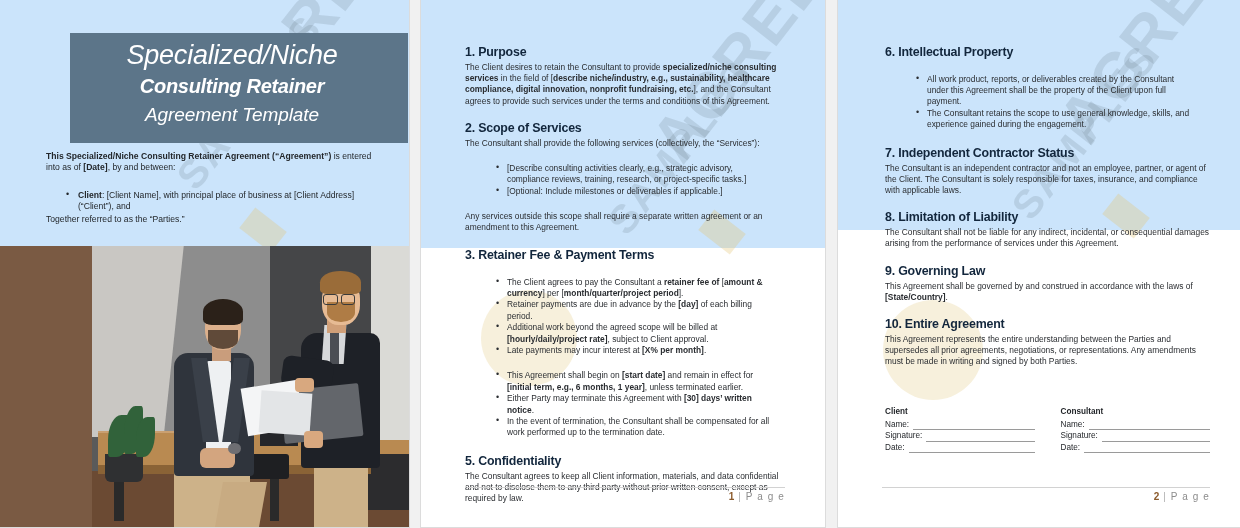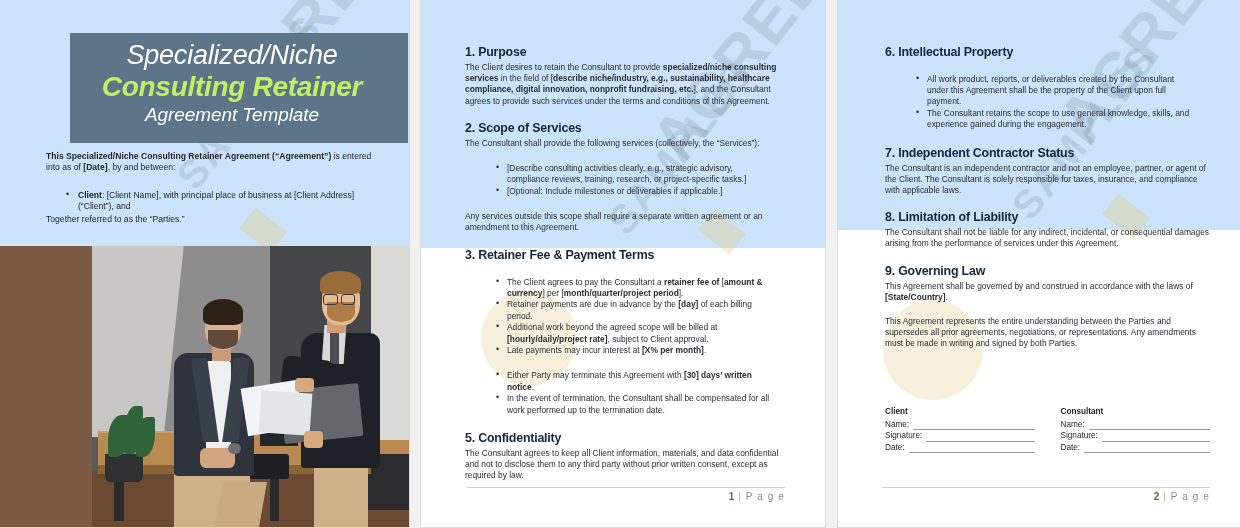--- a/index.html
+++ b/index.html
@@ -86,22 +86,22 @@
     text-align: center;
     z-index: 3;
     font-style: italic;
   }
   .t-line1 {
     font-size: 27px; line-height: 31px;
     color: #ffffff; font-weight: 400;
     letter-spacing: -0.2px;
   }
   .t-line2 {
-    font-size: 28px; line-height: 31px;
-    color: #bef264; font-weight: 700;
+    font-size: 20px; line-height: 31px;
+    color: #ffffff; font-weight: 700;
     letter-spacing: -0.3px;
   }
   .t-line3 {
     font-size: 19px; line-height: 26px;
     color: #ffffff; font-weight: 400;
     letter-spacing: -0.1px;
   }
 
   
   .intro {
@@ -412,20 +412,21 @@
             <div class="sec-h">3. Retainer Fee &amp; Payment Terms</div>
             <ul>
               <li><span>The Client agrees to pay the Consultant a </span><b>retainer fee of </b><span>[</span><b>amount &amp; currency</b><span>] per [</span><b>month/quarter/project period</b><span>].</span></li>
               <li><span>Retainer payments are due in advance by the </span><b>[day]</b><span> of each billing period.</span></li>
               <li><span>Additional work beyond the agreed scope will be billed at </span><b>[hourly/daily/project rate]</b><span>, subject to Client approval.</span></li>
               <li><span>Late payments may incur interest at </span><b>[X% per month]</b><span>.</span></li>
             </ul>
           </div>
           <div class="sec">
             <ul>
+              <li><span>This Agreement shall begin on </span><b>[start date]</b><span> and remain in effect for </span><b>[initial term, e.g., 6 months, 1 year]</b><span>, unless terminated earlier.</span></li>
               <li><span>Either Party may terminate this Agreement with </span><b>[30] days’ written notice</b><span>.</span></li>
               <li><span>In the event of termination, the Consultant shall be compensated for all work performed up to the termination date.</span></li>
             </ul>
           </div>
           <div class="sec">
             <div class="sec-h">5. Confidentiality</div>
             <p class="sec-p"><span>The Consultant agrees to keep all Client information, materials, and data confidential and not to disclose them to any third party without prior written consent, except as required by law.</span></p>
           </div>
         </div>
       <div class="footer">
@@ -460,20 +461,21 @@
           </div>
           <div class="sec">
             <div class="sec-h">8. Limitation of Liability</div>
             <p class="sec-p"><span>The Consultant shall not be liable for any indirect, incidental, or consequential damages arising from the performance of services under this Agreement.</span></p>
           </div>
           <div class="sec">
             <div class="sec-h">9. Governing Law</div>
             <p class="sec-p"><span>This Agreement shall be governed by and construed in accordance with the laws of </span><b>[State/Country]</b><span>.</span></p>
           </div>
           <div class="sec">
+            <div class="sec-h">10. Entire Agreement</div>
             <p class="sec-p"><span>This Agreement represents the entire understanding between the Parties and supersedes all prior agreements, negotiations, or representations. Any amendments must be made in writing and signed by both Parties.</span></p>
           </div>
         </div>
 
       <div class="sign-wrap" id="sign-wrap">
           <div class="sign-col">
             <div class="sign-title">Client</div>
             <div class="sign-row">
               <span>Name:</span>
               <span class="sign-rule"></span>

